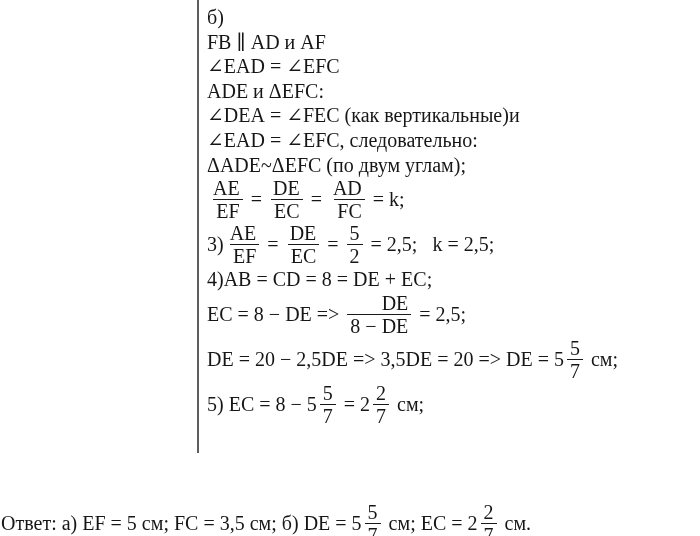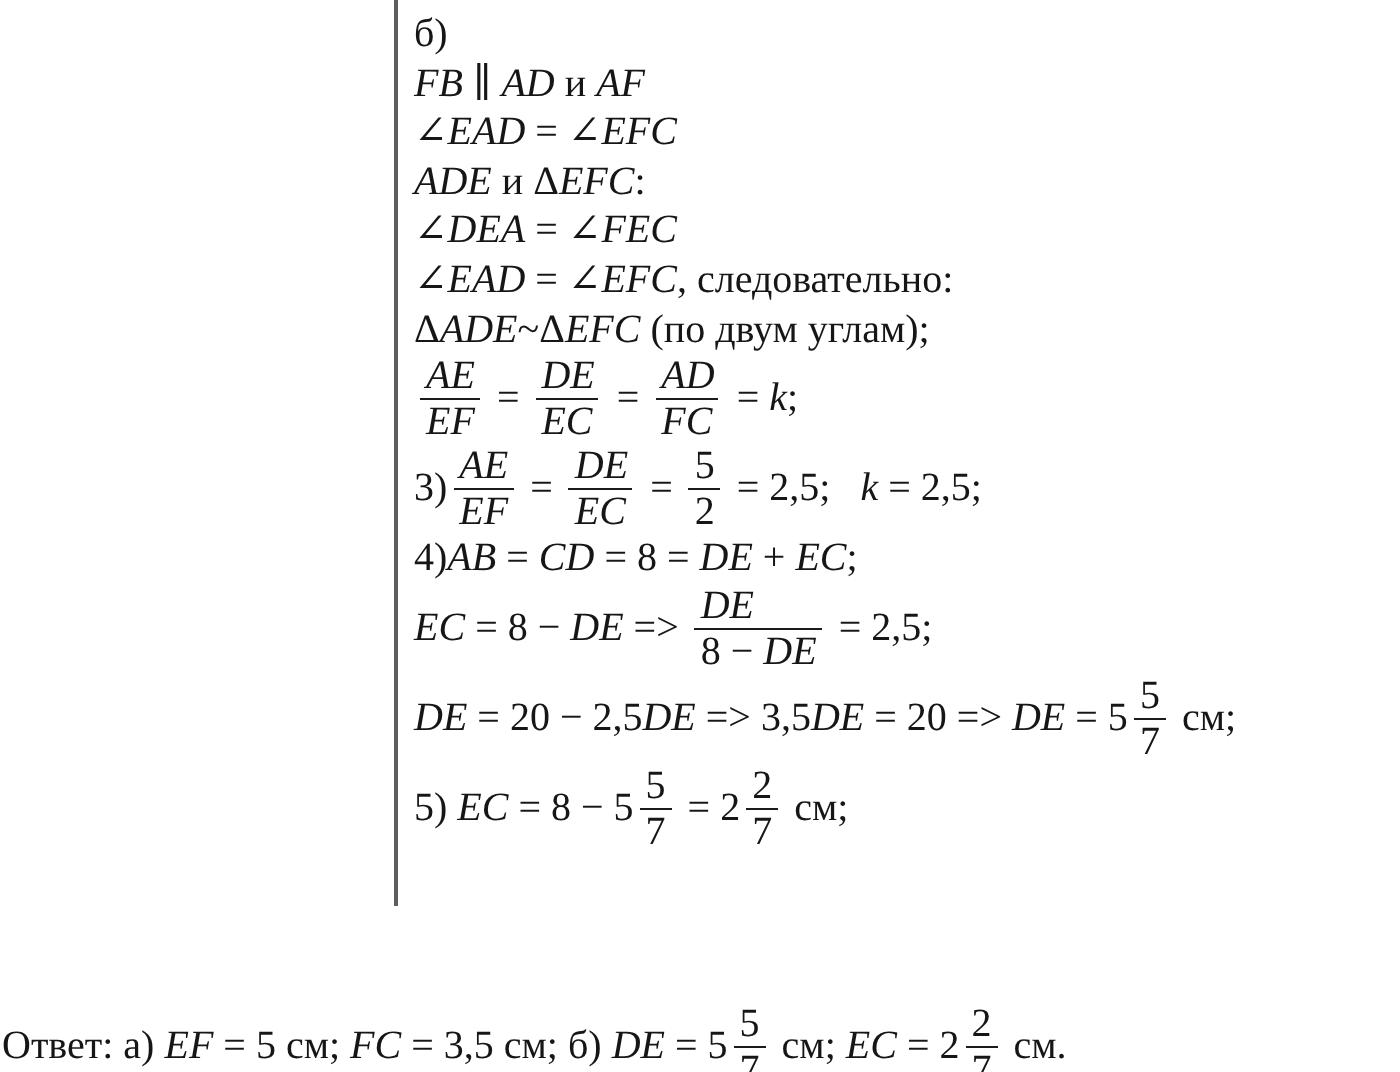--- a/index.html
+++ b/index.html
@@ -39,40 +39,40 @@
     left: 1px;
     top: 477px;
     display: flex;
     align-items: center;
     white-space: pre;
     margin-top: 24px;
   }
   .frac {
     display: inline-flex;
     flex-direction: column;
-    align-items: flex-start;
+    align-items: flex-end;
     text-align: center;
     margin: 0 3px;
     line-height: 22px;
   }
   .num { display: block; padding: 0 3px; }
   .den { display: block; border-top: 1.7px solid #1a1a1a; padding: 0 3px; }
-  .mvar { font-style: italic; }
+  .mvar { }
   .mtext { font-style: normal; }
 </style>
 </head>
 <body style="background: rgb(255, 255, 255); color: rgb(22, 22, 22);">
 
 <div class="rule" style="background: rgb(94, 94, 94);"></div>
 <div class="block">
     <div class="row"><span class="mtext">б)</span></div>
     <div class="row"><span class="mvar">FB</span><span class="mtext"> ∥ </span><span class="mvar">AD</span><span class="mtext"> и </span><span class="mvar">AF</span></div>
     <div class="row"><span class="mtext">∠</span><span class="mvar">EAD</span><span class="mtext"> = ∠</span><span class="mvar">EFC</span></div>
     <div class="row"><span class="mvar">ADE</span><span class="mtext"> и Δ</span><span class="mvar">EFC</span><span class="mtext">:</span></div>
-    <div class="row"><span class="mtext">∠</span><span class="mvar">DEA</span><span class="mtext"> = ∠</span><span class="mvar">FEC</span></div>
+    <div class="row"><span class="mtext">∠</span><span class="mvar">DEA</span><span class="mtext"> = ∠</span><span class="mvar">FEC</span><span class="mtext"> (как вертикальные)и</span></div>
     <div class="row"><span class="mtext">∠</span><span class="mvar">EAD</span><span class="mtext"> = ∠</span><span class="mvar">EFC</span><span class="mtext">, следовательно:</span></div>
     <div class="row"><span class="mtext">Δ</span><span class="mvar">ADE</span><span class="mtext">~Δ</span><span class="mvar">EFC</span><span class="mtext"> (по двум углам);</span></div>
     <div class="row"><span class="frac"><span class="num"><span class="mvar">AE</span></span><span class="den"><span class="mvar">EF</span></span></span><span class="mtext"> = </span><span class="frac"><span class="num"><span class="mvar">DE</span></span><span class="den"><span class="mvar">EC</span></span></span><span class="mtext"> = </span><span class="frac"><span class="num"><span class="mvar">AD</span></span><span class="den"><span class="mvar">FC</span></span></span><span class="mtext"> = </span><span class="mvar">k</span><span class="mtext">;</span></div>
     <div class="row"><span class="mtext">3)</span><span class="frac"><span class="num"><span class="mvar">AE</span></span><span class="den"><span class="mvar">EF</span></span></span><span class="mtext"> = </span><span class="frac"><span class="num"><span class="mvar">DE</span></span><span class="den"><span class="mvar">EC</span></span></span><span class="mtext"> = </span><span class="frac"><span class="num"><span class="mtext">5</span></span><span class="den"><span class="mtext">2</span></span></span><span class="mtext"> = 2,5;   </span><span class="mvar">k</span><span class="mtext"> = 2,5;</span></div>
     <div class="row"><span class="mtext">4)</span><span class="mvar">AB</span><span class="mtext"> = </span><span class="mvar">CD</span><span class="mtext"> = 8 = </span><span class="mvar">DE</span><span class="mtext"> + </span><span class="mvar">EC</span><span class="mtext">;</span></div>
     <div class="row"><span class="mvar">EC</span><span class="mtext"> = 8 − </span><span class="mvar">DE</span><span class="mtext"> =&gt; </span><span class="frac"><span class="num"><span class="mvar">DE</span></span><span class="den"><span class="mtext">8 − </span><span class="mvar">DE</span></span></span><span class="mtext"> = 2,5;</span></div>
     <div class="row"><span class="mvar">DE</span><span class="mtext"> = 20 − 2,5</span><span class="mvar">DE</span><span class="mtext"> =&gt; 3,5</span><span class="mvar">DE</span><span class="mtext"> = 20 =&gt; </span><span class="mvar">DE</span><span class="mtext"> = 5</span><span class="frac"><span class="num"><span class="mtext">5</span></span><span class="den"><span class="mtext">7</span></span></span><span class="mtext"> см;</span></div>
     <div class="row"><span class="mtext">5) </span><span class="mvar">EC</span><span class="mtext"> = 8 − 5</span><span class="frac"><span class="num"><span class="mtext">5</span></span><span class="den"><span class="mtext">7</span></span></span><span class="mtext"> = 2</span><span class="frac"><span class="num"><span class="mtext">2</span></span><span class="den"><span class="mtext">7</span></span></span><span class="mtext"> см;</span></div>
   </div>
 <div class="answer"><span class="mtext">Ответ: а) </span><span class="mvar">EF</span><span class="mtext"> = 5 см; </span><span class="mvar">FC</span><span class="mtext"> = 3,5 см; б) </span><span class="mvar">DE</span><span class="mtext"> = 5</span><span class="frac"><span class="num"><span class="mtext">5</span></span><span class="den"><span class="mtext">7</span></span></span><span class="mtext"> см; </span><span class="mvar">EC</span><span class="mtext"> = 2</span><span class="frac"><span class="num"><span class="mtext">2</span></span><span class="den"><span class="mtext">7</span></span></span><span class="mtext"> см.</span></div>

